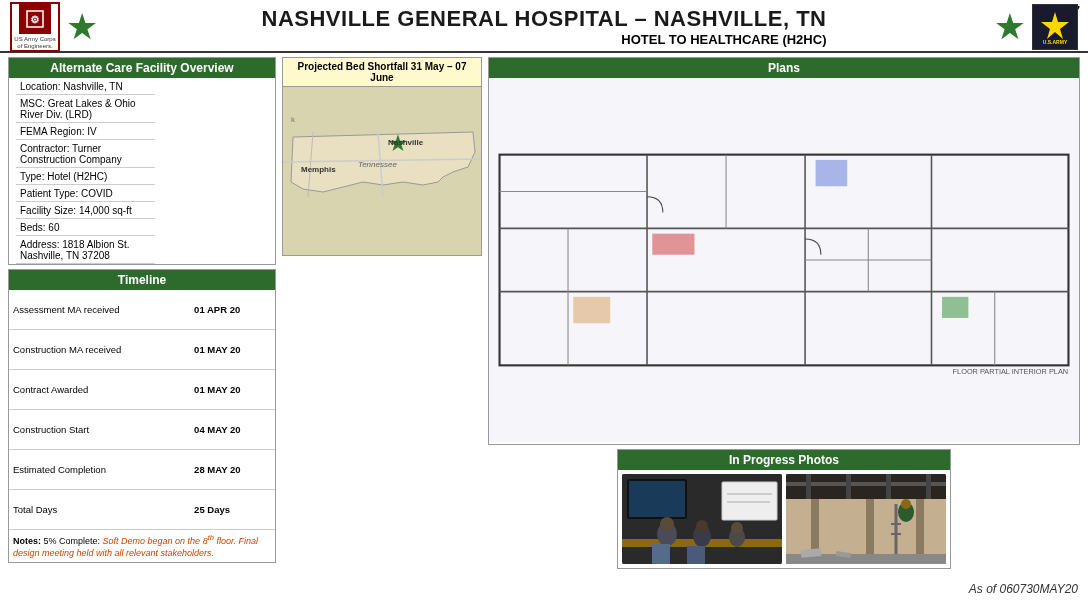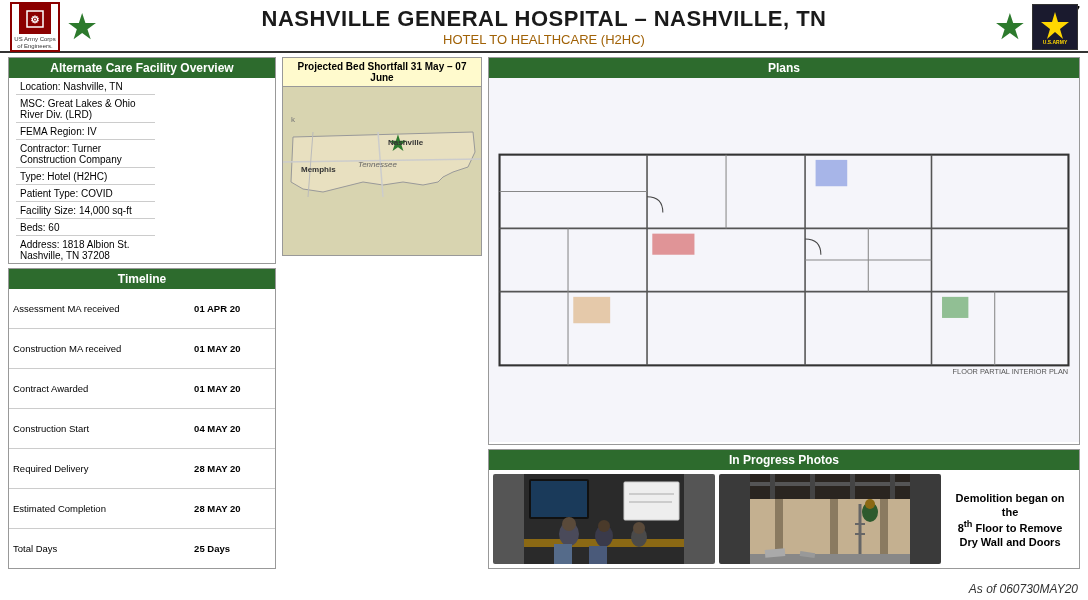--- a/index.html
+++ b/index.html
@@ -38,32 +38,32 @@
       gap: 6px;
     }
     .header-logos-right {
       position: absolute;
       right: 10px;
       display: flex;
       align-items: center;
       gap: 6px;
     }
     .header-title {
-      text-align: center;
+      text-align: right;
     }
     .header-title h1 {
       font-size: 22px;
       font-weight: bold;
       color: #1a1a1a;
       letter-spacing: 0.5px;
     }
     .header-title h2 {
       font-size: 13px;
-      font-weight: normal;
-      color: #a16207;
+      font-weight: bold;
+      color: #000000;
     }
 
     
     .logo-usace {
       width: 50px;
       height: 50px;
       border: 2px solid #8B0000;
       display: flex;
       flex-direction: column;
       align-items: center;
@@ -206,20 +206,21 @@
       position: relative;
       overflow: hidden;
     }
 
     
     .right-col {
       flex: 1;
       display: flex;
       flex-direction: column;
       gap: 4px;
+      align-items: center;
     }
 
     .plans-box {
       border: 1px solid #999;
       overflow: hidden;
       flex: 1;
     }
     .plans-img {
       width: 100%;
       height: calc(100% - 22px);
@@ -370,33 +371,34 @@
         </tr>
         <tr>
           <td>Contract Awarded</td>
           <td>01 MAY 20</td>
         </tr>
         <tr>
           <td>Construction Start</td>
           <td>04 MAY 20</td>
         </tr>
         <tr>
-          <td>Required Delivery</td>
-          <td>28 MAY 20</td>
-        </tr>
-        <tr>
           <td>Estimated Completion</td>
           <td>28 MAY 20</td>
         </tr>
         <tr>
           <td>Total Days</td>
           <td>25 Days</td>
         </tr>
       </tbody>
         </table>
+      <div class="timeline-notes">
+        <span class="notes-label">Notes:</span>
+        <span> 5% Complete: </span>
+        <span class="notes-highlight">Soft Demo began on the 8<sup>th</sup> floor. Final design meeting held with all relevant stakeholders.</span>
+      </div>
     </div>
 
   </div>
 
   <div class="mid-col">
     <div class="shortfall-box">
       <div class="shortfall-header">Projected Bed Shortfall 31 May – 07 June</div>
       <div class="map-placeholder">
         
         <svg width="200" height="168" viewBox="0 0 200 168">
@@ -510,27 +512,20 @@
             <line x1="105" y1="60" x2="115" y2="60" stroke="#666" stroke-width="2"></line>
             <ellipse cx="120" cy="38" rx="8" ry="10" fill="#2d5a2d"></ellipse>
             <circle cx="120" cy="30" r="5" fill="#8B6914"></circle>
 
             <rect x="0" y="80" width="160" height="10" fill="#888"></rect>
             <rect x="15" y="75" width="20" height="8" fill="#aaa" transform="rotate(-5,25,79)"></rect>
             <rect x="50" y="78" width="15" height="5" fill="#999" transform="rotate(8,57,80)"></rect>
           </svg>
         </div>
 
-        <div style="flex: 0 0 auto; width: 130px; display: flex; align-items: center;">
-          <div class="photo-caption">
-            <span>Demolition began on the</span><br>
-            <span>8<sup>th</sup> Floor to Remove</span><br>
-            <span>Dry Wall and Doors</span>
-          </div>
-        </div>
       </div>
     </div>
 
   </div>
 
 </div>
 
 <div class="as-of-date">As of 060730MAY20</div>
 
 </body></html>

